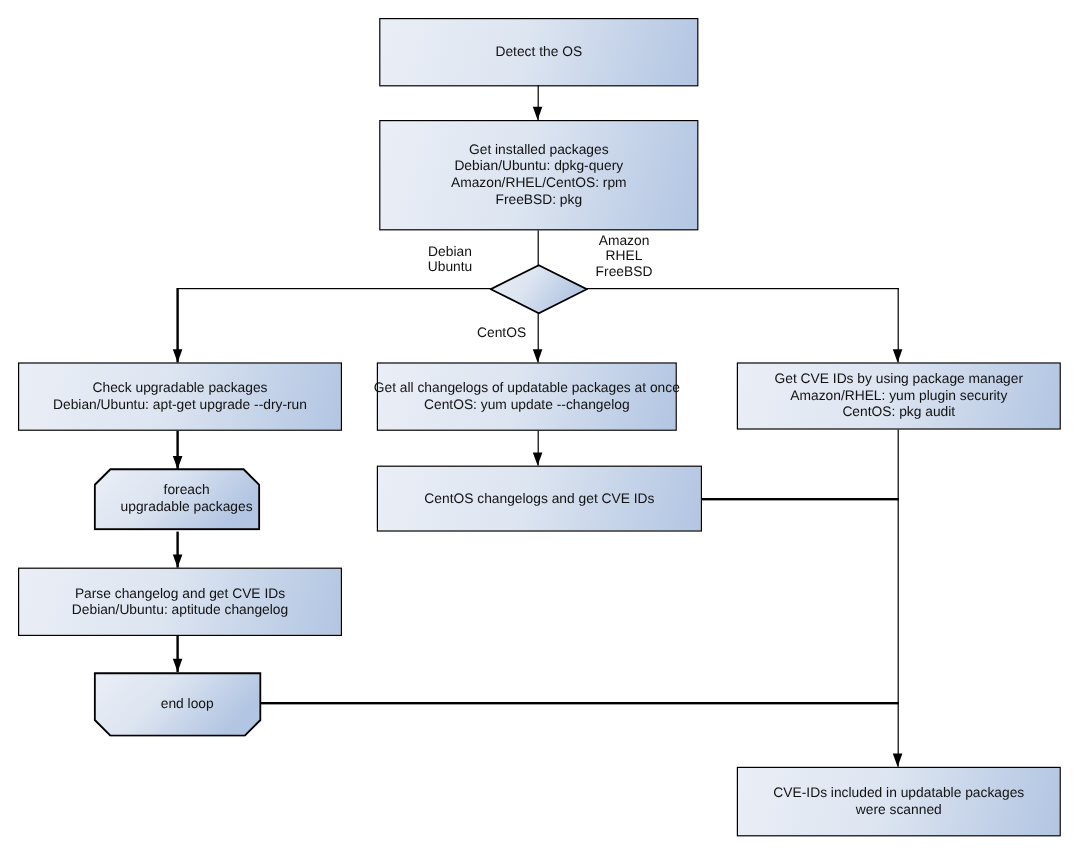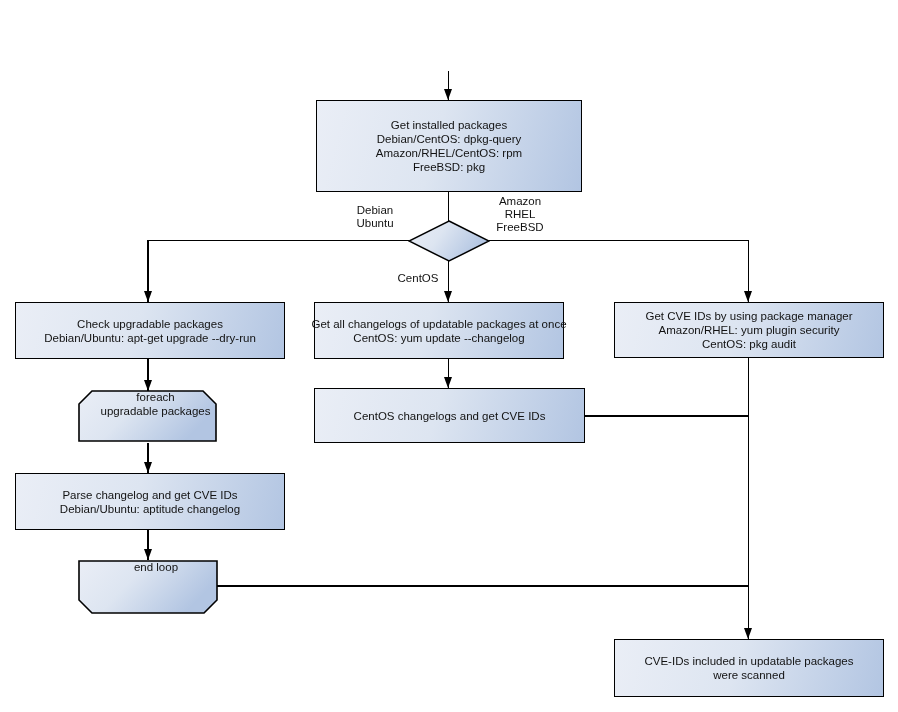--- a/index.html
+++ b/index.html
@@ -12,21 +12,21 @@
     position:absolute;box-sizing:border-box;border:1.8px solid #000;
     background:linear-gradient(105deg,#eaeef6 0%,#dde5f1 45%,#b2c5e2 100%);
     display:flex;flex-direction:column;align-items:center;justify-content:center;
     text-align:center;line-height:14px;
   }
   .box div{white-space:nowrap;}
   .shape{position:absolute;}
   .shape svg{position:absolute;left:0;top:0;display:block;}
   .shape .txt{
     position:absolute;left:0;top:0;right:0;bottom:0;
-    display:flex;flex-direction:column;align-items:center;
+    display:flex;flex-direction:column;align-items:center;justify-content:center;
     text-align:center;line-height:14px;margin-left:16px;
   }
   .shape .txt div{white-space:nowrap;}
   .edge{position:absolute;background:#000;}
   .edge.h{height:1.5px;}
   .edge.v{width:1.5px;}
   .arrow{
     position:absolute;width:0;height:0;
     border-left:4.5px solid transparent;border-right:4.5px solid transparent;
     border-top:11px solid #000;
@@ -42,24 +42,27 @@
   <svg id="defs-svg" aria-hidden="true">
     <defs>
       <linearGradient id="nodeGrad" x1="0" y1="0" x2="1" y2="0.35">
         <stop offset="0" stop-color="#eaeef6"></stop>
         <stop offset="0.45" stop-color="#dde5f1"></stop>
         <stop offset="1" stop-color="#b2c5e2"></stop>
       </linearGradient>
     </defs>
   </svg>
 
+  <div class="box" style="left:316px;top:15px;width:266px;height:57px">
+    <div>Detect the OS</div>
+  </div>
 
   <div class="box" style="left:316px;top:100px;width:266px;height:92px">
     <div>Get installed packages</div>
-    <div>Debian/CentOS: dpkg-query</div>
+    <div>Debian/Ubuntu: dpkg-query</div>
     <div>Amazon/RHEL/CentOS: rpm</div>
     <div>FreeBSD: pkg</div>
   </div>
 
   <div class="box" style="left:15px;top:473px;width:270px;height:57px">
     <div>Parse changelog and get CVE IDs</div>
     <div>Debian/Ubuntu: aptitude changelog</div>
   </div>
 
   <div class="box" style="left:15px;top:302px;width:270px;height:57px">

